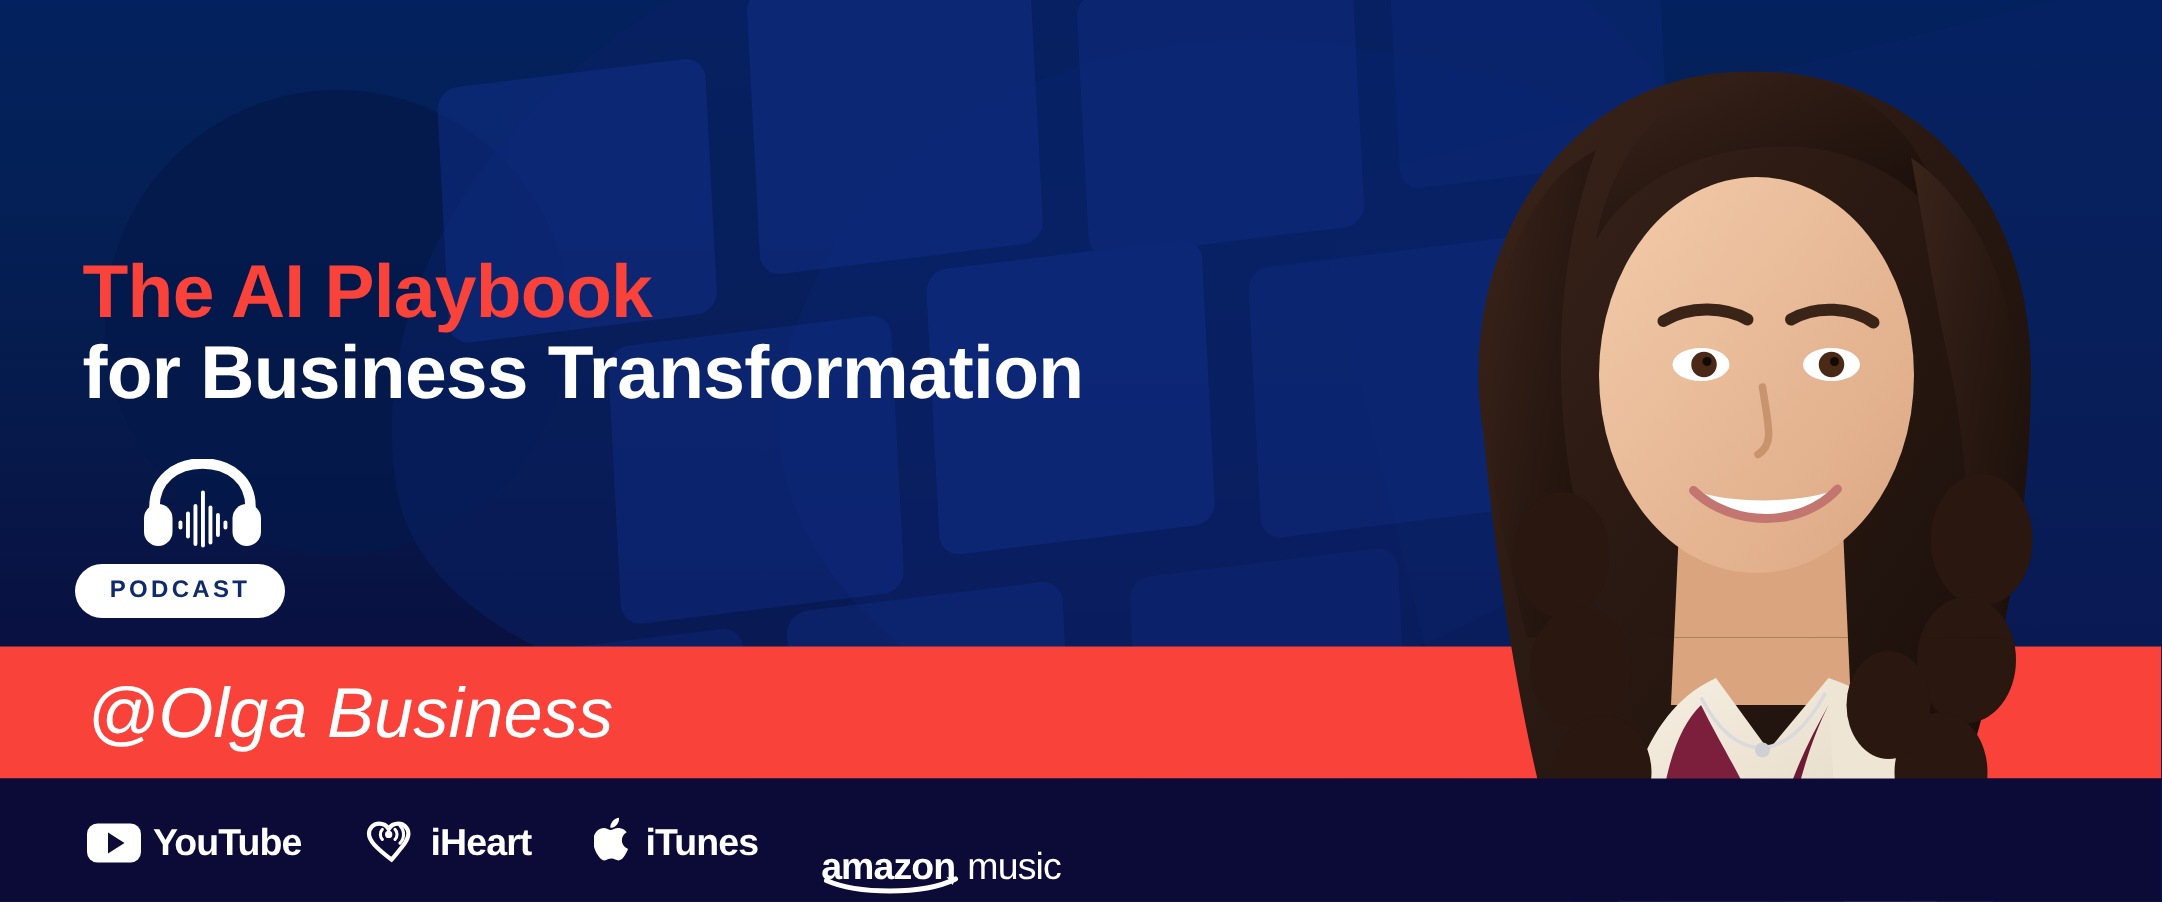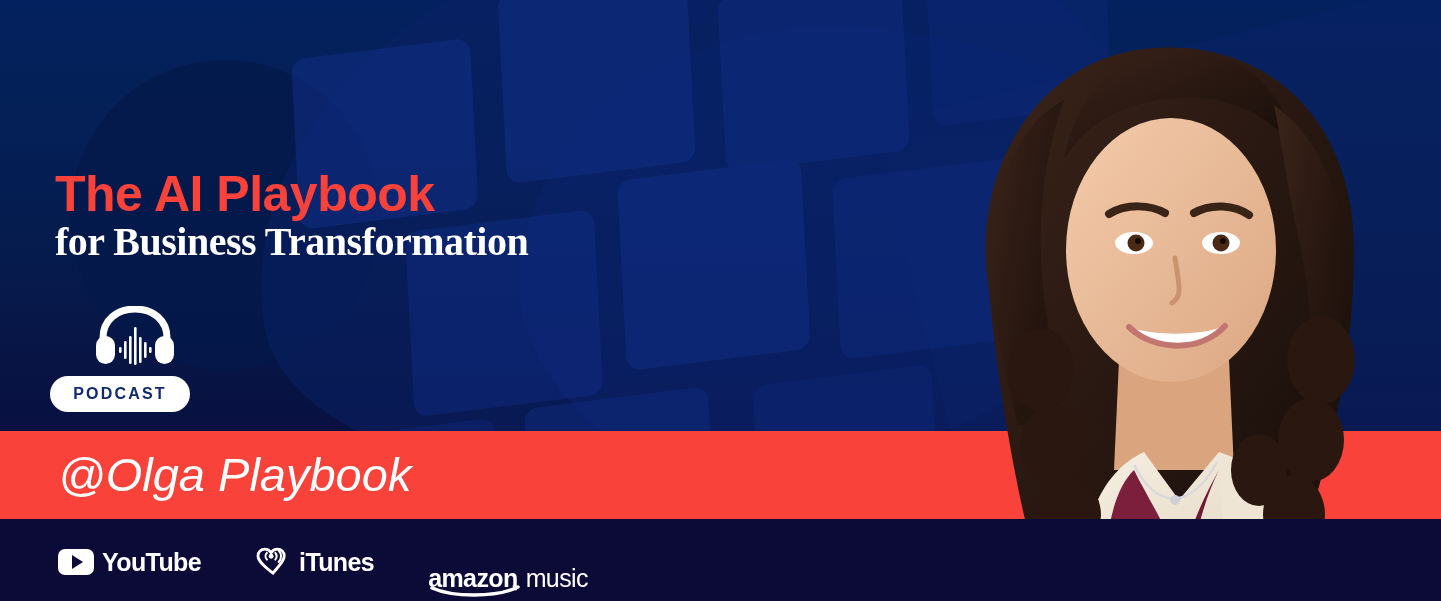--- a/index.html
+++ b/index.html
@@ -79,27 +79,26 @@
   .title-block { position: absolute; left: 55px; top: 168px; }
   .title-line1 {
     font-size: 50px;
     font-weight: bold;
     line-height: 1.04;
     letter-spacing: -0.5px;
     color: #f9423a;
     white-space: nowrap;
   }
   .title-line2 {
-    font-size: 40px;
+    font-size: 50px;
     font-weight: bold;
     line-height: 1.12;
     letter-spacing: -0.5px;
     color: #ffffff;
     white-space: nowrap;
-    font-family: Liberation Serif, serif;
   }
 
   
   .headphone { position: absolute; left: 95px; top: 306px; }
 
   
   .podcast-pill {
     position: absolute;
     left: 50px; top: 376px;
     width: 140px; height: 36px;
@@ -137,21 +136,21 @@
     left: 0; top: 519px;
     width: 1441px; height: 82px;
     background: #0c0a36;
   }
   .logos {
     position: absolute;
     left: 58px; top: 540px;
     height: 44px;
     display: flex;
     align-items: center;
-    gap: 54px;
+    gap: 42px;
   }
   .logo { display: flex; align-items: center; gap: 8px; color: #fff; }
   .logo-text {
     color: #ffffff;
     font-weight: bold;
     font-size: 25px;
     letter-spacing: -0.6px;
     white-space: nowrap;
   }
   .logo-text.thin { font-weight: normal; margin-top: 32px; }
@@ -302,21 +301,21 @@
         <ellipse cx="365" cy="515" rx="31" ry="40"></ellipse>
         <ellipse cx="330" cy="470" rx="28" ry="36"></ellipse>
       </g>
 
       <path d="M205 465 C228 510 262 510 288 462" stroke="#d9d9de" stroke-width="2.4" fill="none"></path>
       <circle cx="246" cy="500" r="5" fill="#cfcfd6"></circle>
     </svg>
   </div>
 
   <div class="name-band"></div>
-  <div class="name-text">@Olga Playbook</div>
+  <div class="name-text">@Olga Business</div>
 
   <div class="portrait" style="clip-path: inset(425px 0 0 0);">
     <svg class="p-svg" viewBox="0 0 512 601" xmlns="http://www.w3.org/2000/svg" preserveAspectRatio="xMidYMax meet">
       <defs>
         <linearGradient id="hairG2" x1="0" y1="0" x2="1" y2="1">
           <stop offset="0%" stop-color="#3a241a"></stop>
           <stop offset="100%" stop-color="#160c08"></stop>
         </linearGradient>
         <linearGradient id="blazerG2" x1="0" y1="0" x2="1" y2="1">
           <stop offset="0%" stop-color="#f6efe2"></stop>
@@ -360,23 +359,37 @@
       <span>
         <svg width="36" height="30" viewBox="0 0 38 32" xmlns="http://www.w3.org/2000/svg">
           <path d="M19 30 C8 21.5 3 16.5 3 11.6 C3 7.4 6.3 4.4 10.2 4.4 C13 4.4 15.6 5.9 17 8.2
                    C18.4 5.9 21 4.4 23.8 4.4 C27.7 4.4 31 7.4 31 11.6 C31 16.5 26 21.5 19 30 Z" fill="none" stroke="#ffffff" stroke-width="3"></path>
           <circle cx="17" cy="12" r="2.6" fill="#ffffff"></circle>
           <path d="M21.5 8.5 C23.4 10.4 23.4 13.6 21.5 15.5" stroke="#ffffff" stroke-width="2.2" fill="none" stroke-linecap="round"></path>
           <path d="M25 5.8 C28.4 9.2 28.4 14.8 25 18.2" stroke="#ffffff" stroke-width="2.2" fill="none" stroke-linecap="round"></path>
           <path d="M12.5 15.5 C10.6 13.6 10.6 10.4 12.5 8.5" stroke="#ffffff" stroke-width="2.2" fill="none" stroke-linecap="round"></path>
         </svg>
       </span>
+      <span class="logo-text">iHeart</span>
+    </div>
+
+    <div class="logo">
+      <span>
+        <svg width="26" height="31" viewBox="0 0 26 31" xmlns="http://www.w3.org/2000/svg">
+          <path d="M18.6 16.4 C18.6 12.6 21.6 11 21.8 10.9 C20.1 8.4 17.4 8 16.5 8
+                   C14.3 7.8 12.2 9.3 11.1 9.3 C10 9.3 8.3 8 6.5 8 C4.1 8.1 1.9 9.5 0.7 11.6
+                   C-1.8 16 0 22.5 2.5 26 C3.7 27.7 5.1 29.7 7 29.6 C8.8 29.5 9.5 28.4 11.7 28.4
+                   C13.8 28.4 14.5 29.6 16.4 29.6 C18.3 29.5 19.5 27.8 20.7 26
+                   C22.1 24 22.7 22 22.7 21.9 C22.6 21.9 18.6 20.4 18.6 16.4 Z" fill="#ffffff"></path>
+          <path d="M15.2 5.8 C16.2 4.6 16.9 2.9 16.7 1.2 C15.3 1.3 13.5 2.2 12.5 3.4
+                   C11.6 4.5 10.7 6.2 10.9 7.9 C12.5 8 14.2 7 15.2 5.8 Z" fill="#ffffff"></path>
+        </svg>
+      </span>
       <span class="logo-text">iTunes</span>
     </div>
-
 
     <div class="logo amazon-wrap">
       <span class="logo-text">amazon</span>
       <span class="logo-text thin">music</span>
       <span class="amazon-smile">
         <svg width="95" height="14" viewBox="0 0 95 14" xmlns="http://www.w3.org/2000/svg">
           <path d="M2 4 C22 13 66 14 88 3" stroke="#ffffff" stroke-width="3.4" fill="none" stroke-linecap="round"></path>
           <path d="M88 3 L82 1.5 L86 7 Z" fill="#ffffff"></path>
         </svg>
       </span>

